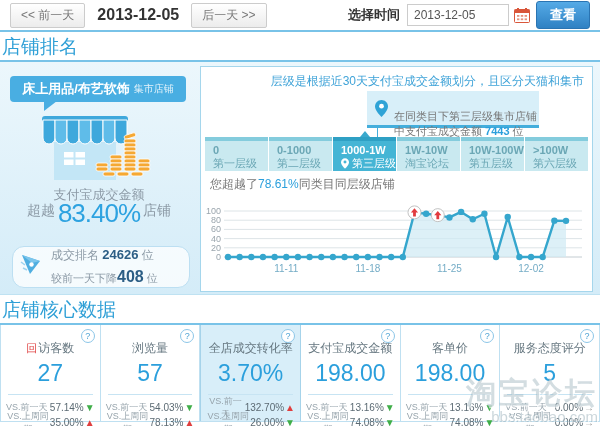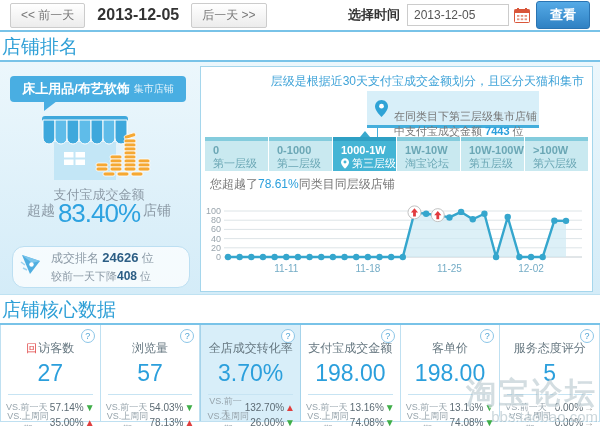--- a/index.html
+++ b/index.html
@@ -40,21 +40,21 @@
   .exceed{position:absolute;left:0;right:0;top:138px;display:flex;align-items:flex-end;
           justify-content:center;}
   .ex-pre,.ex-suf{font-size:14px;color:#8c9aa6;padding-bottom:6px;}
   .ex-pct{font-size:26px;color:#2da2e0;letter-spacing:-1px;margin:0 3px;line-height:1;}
   .rank-box{position:absolute;left:12px;top:184px;width:170px;height:40px;background:rgba(255,255,255,.75);
             border:1px solid #bcdff2;border-radius:12px;display:flex;align-items:center;padding-left:6px;}
   .rank-lines{margin-left:6px;line-height:1.45;}
   .rl1{font-size:12px;color:#8c9aa6;}
   .rl2{font-size:11px;color:#8c9aa6;}
   .rank-num{font-weight:bold;color:#2c5e85;font-size:13px;}
-  .rank-num2{font-weight:bold;color:#2c5e85;font-size:12px;}
+  .rank-num2{font-weight:bold;color:#2c5e85;font-size:16px;}
 
   .right-panel{position:absolute;left:200px;top:4px;width:391px;height:224px;background:#fff;
                border:1px solid #a5d6ec;}
   .tier-note{position:absolute;top:6px;right:8px;font-size:12px;color:#3fa3d8;}
   .tooltip{position:absolute;left:166px;top:24px;width:172px;height:34px;background:#d8eff9;
            border-bottom:3px solid #44aedc;display:flex;align-items:center;}
   .pin{margin:0 6px 0 8px;display:inline-flex;}
   .tt-text{font-size:11px;color:#777;line-height:1.4;margin-top:32px;}
   .tt-rank{font-weight:bold;color:#2b9fdc;}
   .connector{position:absolute;left:176px;top:61px;width:1px;height:9px;background:#44aedc;}

